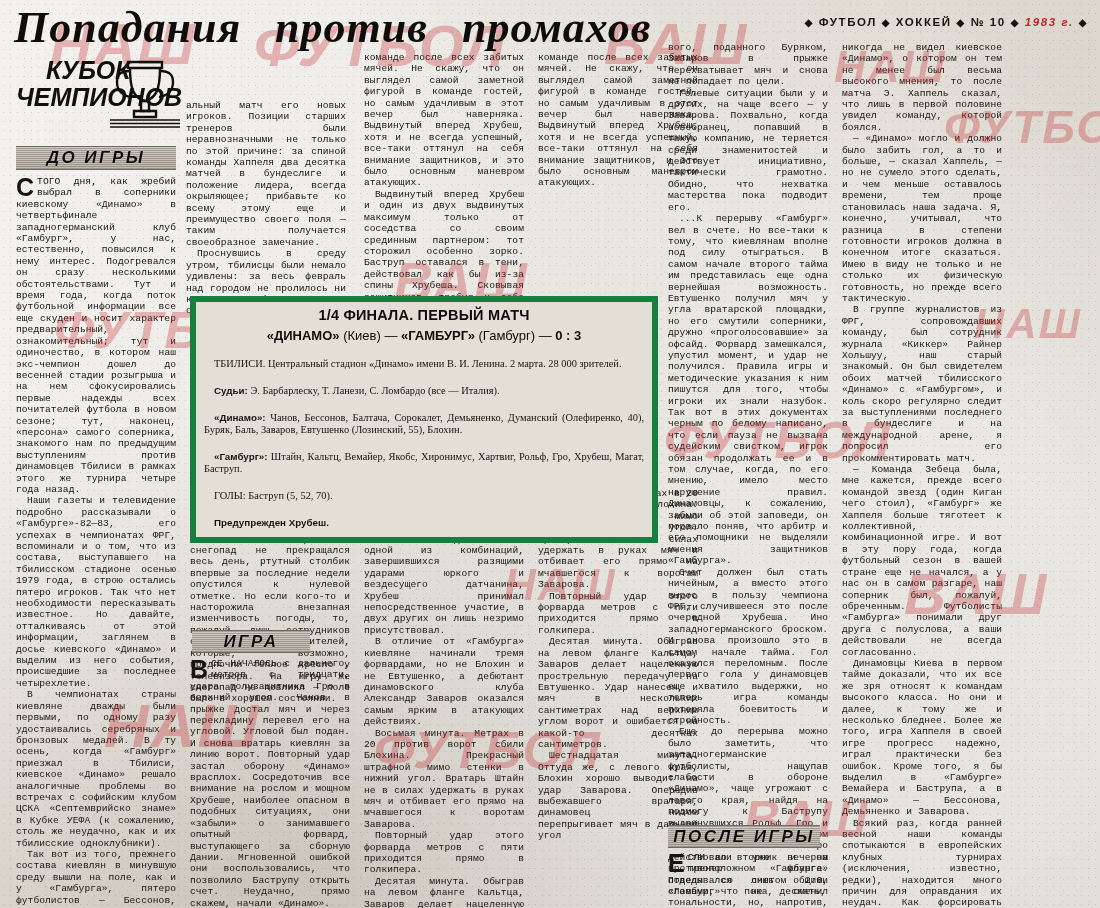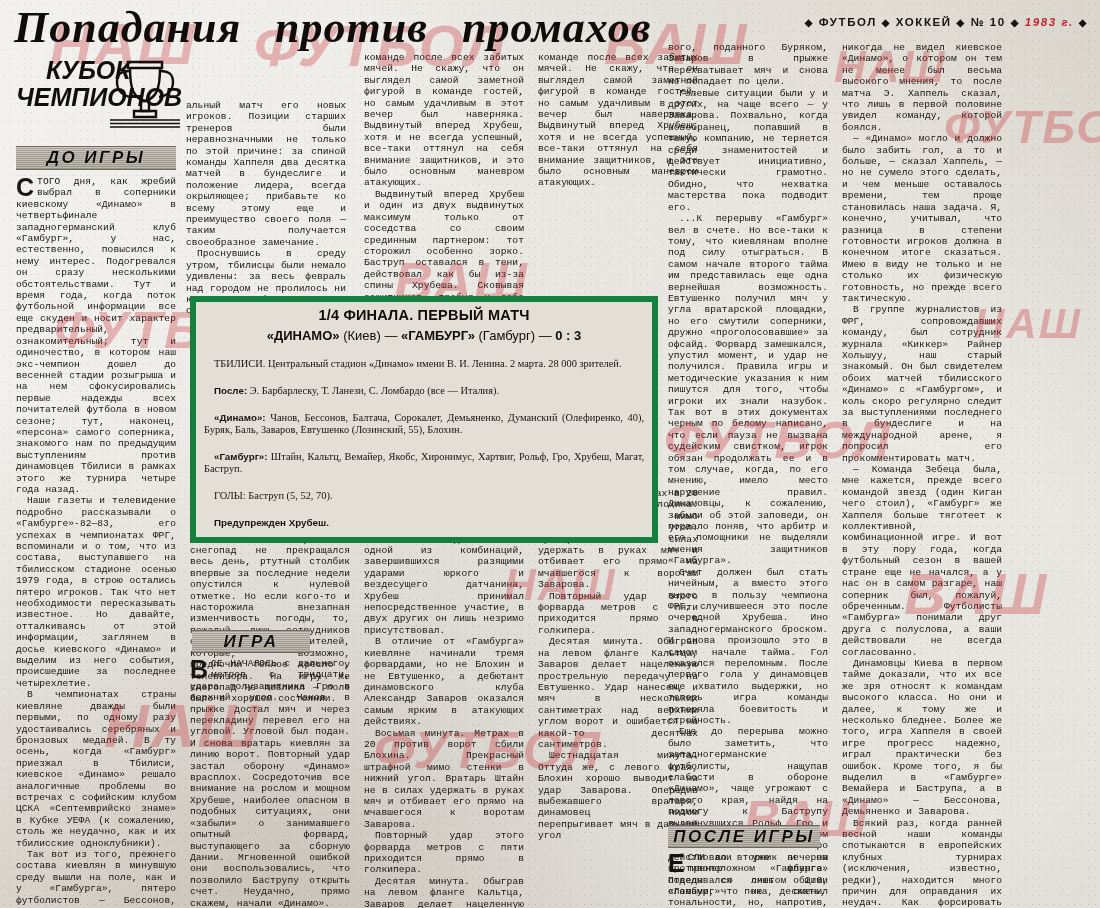--- a/index.html
+++ b/index.html
@@ -309,21 +309,21 @@
       <span>(Киев)</span>
       —
       <b>«ГАМБУРГ»</b>
       <span>(Гамбург)</span>
       —
       <b>0 : 3</b>
     </div>
     <div class="mb-body">
       <p class="lead">ТБИЛИСИ. Центральный стадион «Динамо» имени В. И. Ленина. 2 марта. 28 000 зрителей.</p>
       <p>
-        <b>После:</b><span> Э. Барбарлеску, Т. Ланези, С. Ломбардо (все — Италия).</span>
+        <b>Судьи:</b><span> Э. Барбарлеску, Т. Ланези, С. Ломбардо (все — Италия).</span>
       </p>
       <p>
         <b>«Динамо»:</b><span> Чанов, Бессонов, Балтача, Сорокалет, Демьяненко, Думанский (Олефиренко, 40), Буряк, Баль, Заваров, Евтушенко (Лозинский, 55), Блохин.</span>
       </p>
       <p>
         <b>«Гамбург»:</b><span> Штайн, Кальтц, Вемайер, Якобс, Хиронимус, Хартвиг, Рольф, Гро, Хрубеш, Магат, Баструп.</span>
       </p>
       <p>
         <span class="caps">ГОЛЫ:</span><span> Баструп (5, 52, 70).</span>
       </p>

